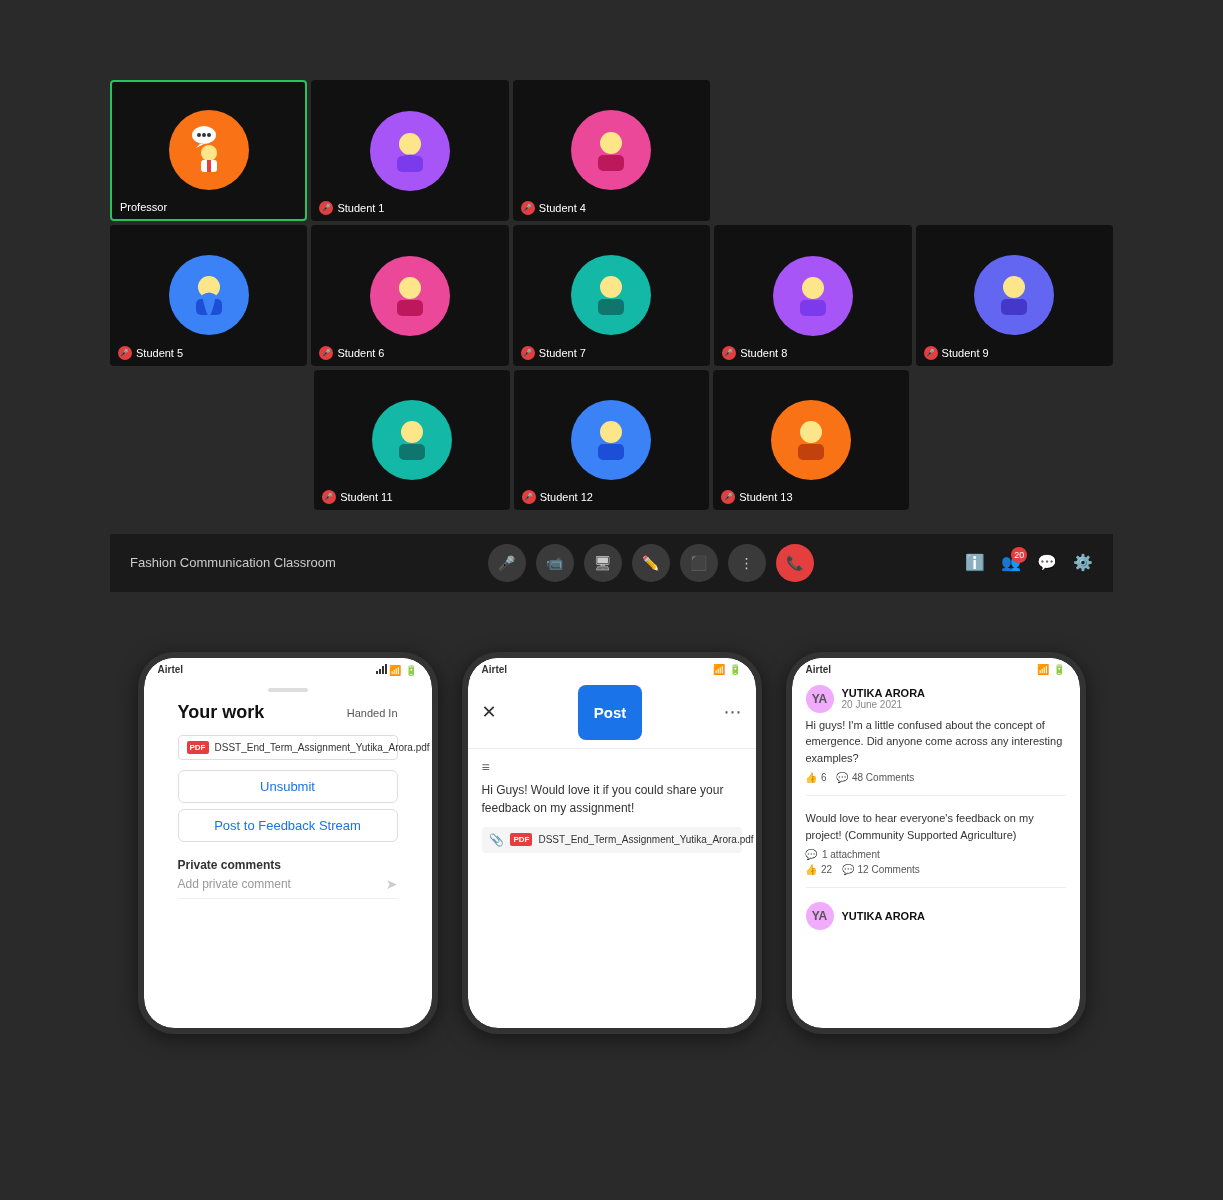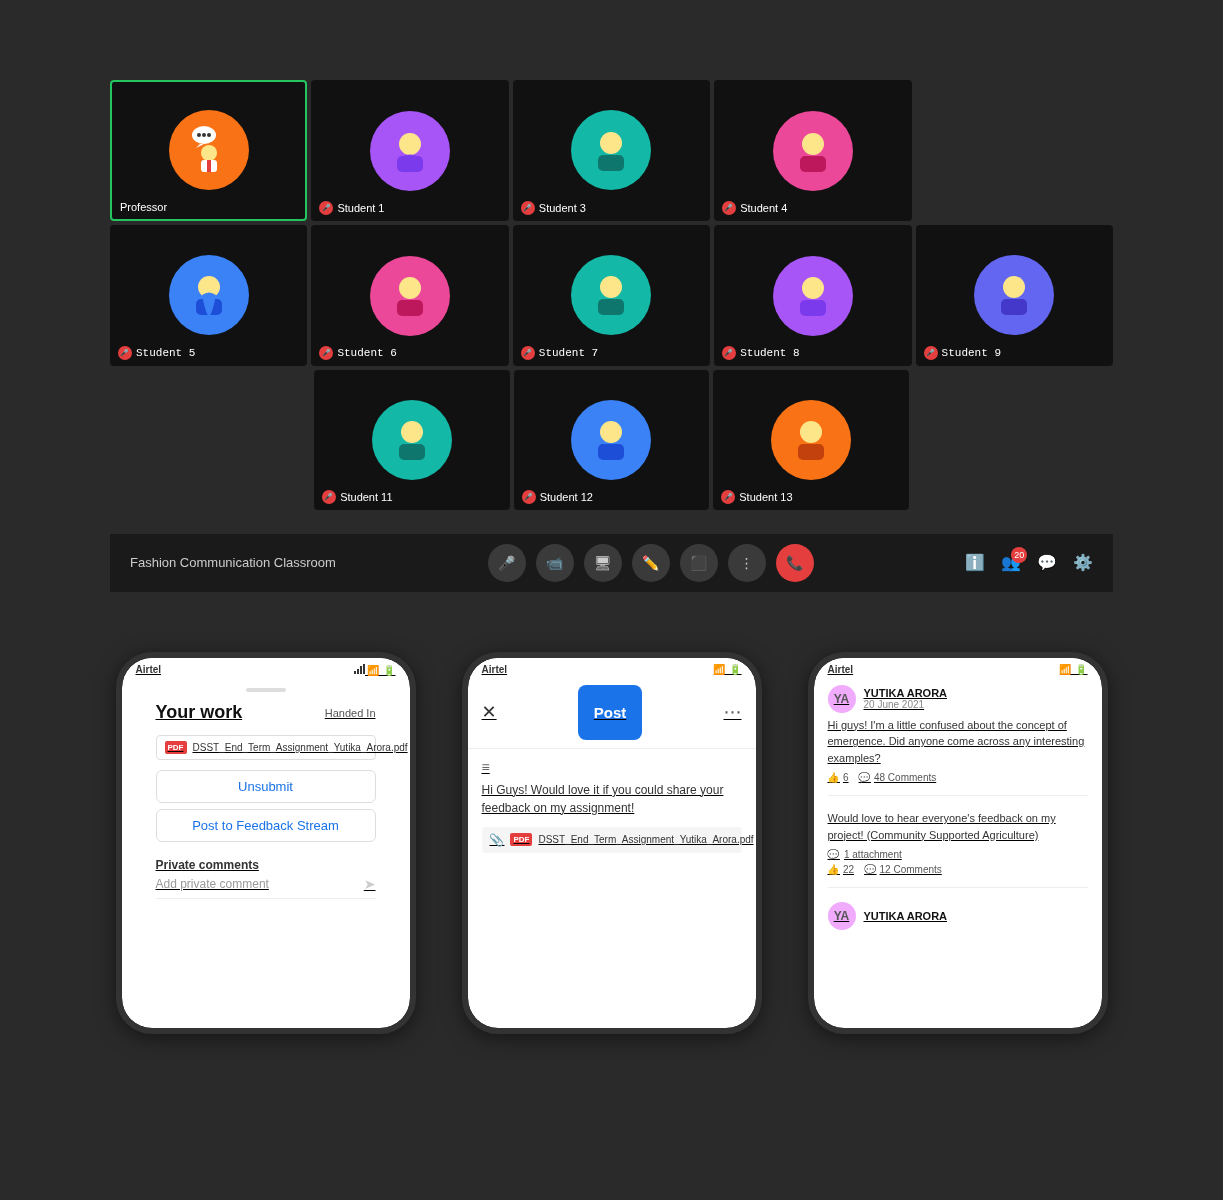--- a/index.html
+++ b/index.html
@@ -138,24 +138,23 @@
       height: 16px;
       display: flex;
       align-items: center;
       justify-content: center;
     }
 
     
     .phones-section {
       display: flex;
       justify-content: center;
-      gap: 46px;
+      gap: 24px;
       padding: 40px 60px 40px 60px;
       align-items: flex-start;
-      text-decoration: underline;
     }
 
     .phone-mockup {
       background: #1a1a1a;
       border-radius: 36px;
       border: 6px solid #333;
       width: 300px;
       min-height: 380px;
       overflow: hidden;
       position: relative;
@@ -470,50 +469,37 @@
             <path d="M24 42 Q35 35 46 42" fill="#7c3aed"></path>
           </svg>
       </div>
       <div class="cell-label">
         <span class="mute-icon">🎤</span>
         <span>Student 1</span>
       </div>
     </div>
 
 
-    <div class="video-cell">
-      <div class="avatar av-teal">
-        <svg width="70" height="70" viewBox="0 0 70 70">
-            <circle cx="35" cy="35" r="35" fill="#14b8a6"></circle>
-            <circle cx="35" cy="28" r="11" fill="#fde68a"></circle>
-            <rect x="22" y="40" width="26" height="16" rx="5" fill="#0f766e"></rect>
-          </svg>
-      </div>
-      <div class="cell-label">
-        <span class="mute-icon">🎤</span>
-        <span>Student 3</span>
-      </div>
-    </div>
 
     <div class="video-cell">
       <div class="avatar av-pink">
         <svg width="70" height="70" viewBox="0 0 70 70">
             <circle cx="35" cy="35" r="35" fill="#ec4899"></circle>
             <circle cx="35" cy="28" r="11" fill="#fde68a"></circle>
             <rect x="22" y="40" width="26" height="16" rx="5" fill="#be185d"></rect>
           </svg>
       </div>
       <div class="cell-label">
         <span class="mute-icon">🎤</span>
         <span>Student 4</span>
       </div>
     </div>
   </div>
 
-  <div class="video-grid" style="margin-top:4px;font-family:Liberation Mono, monospace;">
+  <div class="video-grid" style="margin-top:4px;">
 
     <div class="video-cell">
       <div class="avatar av-blue">
         <svg width="70" height="70" viewBox="0 0 70 70">
             <circle cx="35" cy="35" r="35" fill="#3b82f6"></circle>
             <circle cx="35" cy="27" r="11" fill="#fde68a"></circle>
             <rect x="22" y="39" width="26" height="16" rx="5" fill="#1d4ed8"></rect>
             <path d="M28 35 Q35 30 42 35 Q38 55 35 56 Q32 55 28 35" fill="#3b82f6"></path>
           </svg>
       </div>

